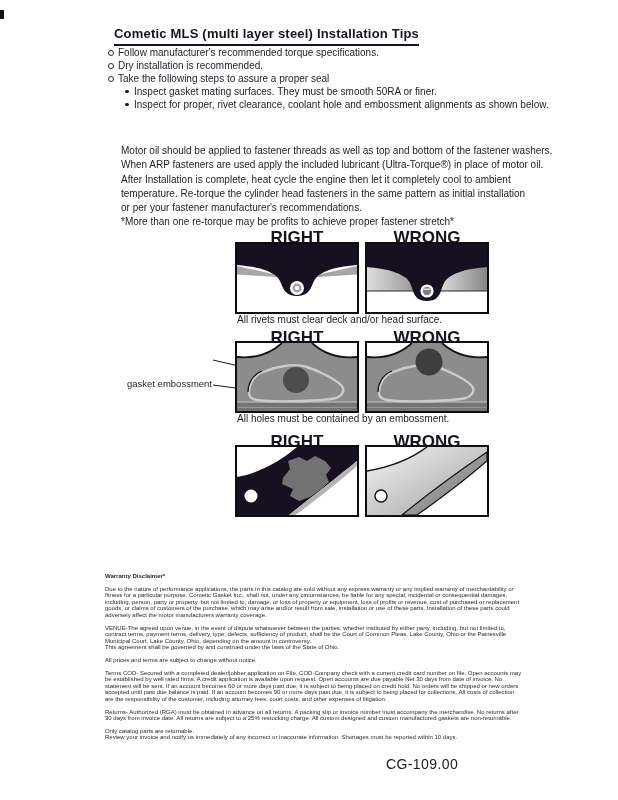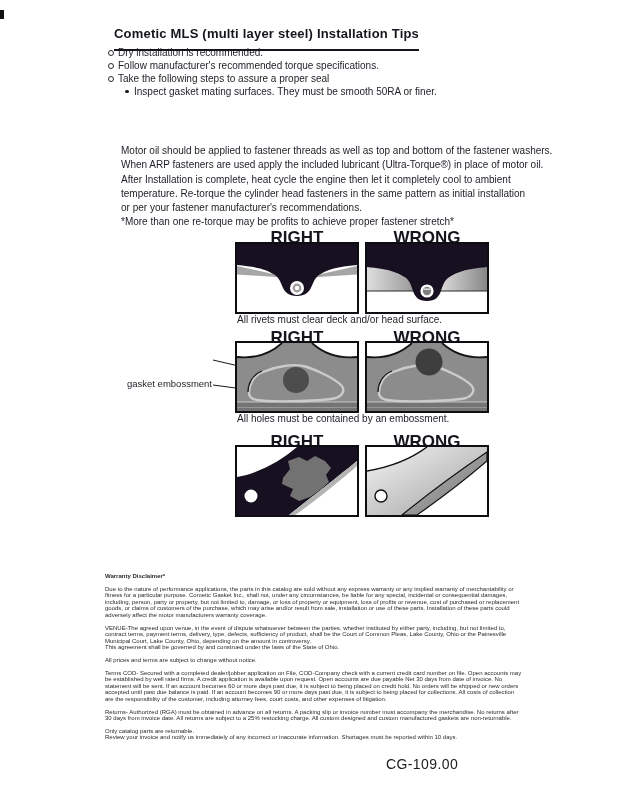--- a/index.html
+++ b/index.html
@@ -5,21 +5,21 @@
   html,body{margin:0;padding:0;background:#e8e8e8;}
   .page{
     position:relative;width:618px;height:800px;background:#ffffff;
     font-family:"Liberation Sans","DejaVu Sans",sans-serif;color:#1b1b1b;
     overflow:hidden;margin:0 auto;
   }
   .scan-artifact{position:absolute;left:0;top:10px;width:4px;height:9px;background:#111;}
   .title{
     position:absolute;left:114px;top:26px;margin:0;
     font-size:13px;font-weight:bold;letter-spacing:.2px;color:#15151d;
-    border-bottom:2px solid #15151d;padding-bottom:8px;
+    border-bottom:2px solid #15151d;padding-bottom:3px;
   }
   .bullets{position:absolute;left:108px;top:46px;width:460px;margin:0;padding:0;list-style:none;}
   .bullets li{position:relative;font-size:10px;line-height:13px;color:#1d1d26;}
   .bullets li.b{padding-left:10px;}
   .bullets li.b::before{
     content:"";position:absolute;left:0;top:4px;width:4px;height:4px;
     border:1px solid #2a2a33;border-radius:50%;
   }
   .bullets li.sb{margin-left:17px;padding-left:9px;}
   .bullets li.sb::before{
@@ -43,24 +43,25 @@
 </style>
 </head>
 <body>
 
 <div class="page">
   <div class="scan-artifact"></div>
 
   <h1 class="title">Cometic MLS (multi layer steel) Installation Tips</h1>
 
   <ul class="bullets">
+    <li class="b">Follow manufacturer's recommended torque specifications.</li>
     <li class="b">Dry installation is recommended.</li>
-    <li class="b">Follow manufacturer's recommended torque specifications.</li>
     <li class="b">Take the following steps to assure a proper seal</li>
     <li class="sb">Inspect gasket mating surfaces.  They must be smooth 50RA or finer.</li>
+    <li class="sb">Inspect for proper, rivet clearance, coolant hole and embossment alignments as shown below.</li>
   </ul>
 
   <p class="body p1">Motor oil should be applied to fastener threads as well as top and bottom of the fastener washers.
 When ARP fasteners are used apply the included lubricant (Ultra-Torque®) in place of motor oil.</p>
   <p class="body p2">After Installation is complete, heat cycle the engine then let it completely cool to ambient
 temperature. Re-torque the cylinder head fasteners in the same pattern as initial installation
 or per your fastener manufacturer's recommendations.</p>
   <p class="body p3">*More than one re-torque may be profits to achieve proper fastener stretch*</p>
 
   <div class="dg-head" style="left:235px;top:228px">RIGHT</div>

